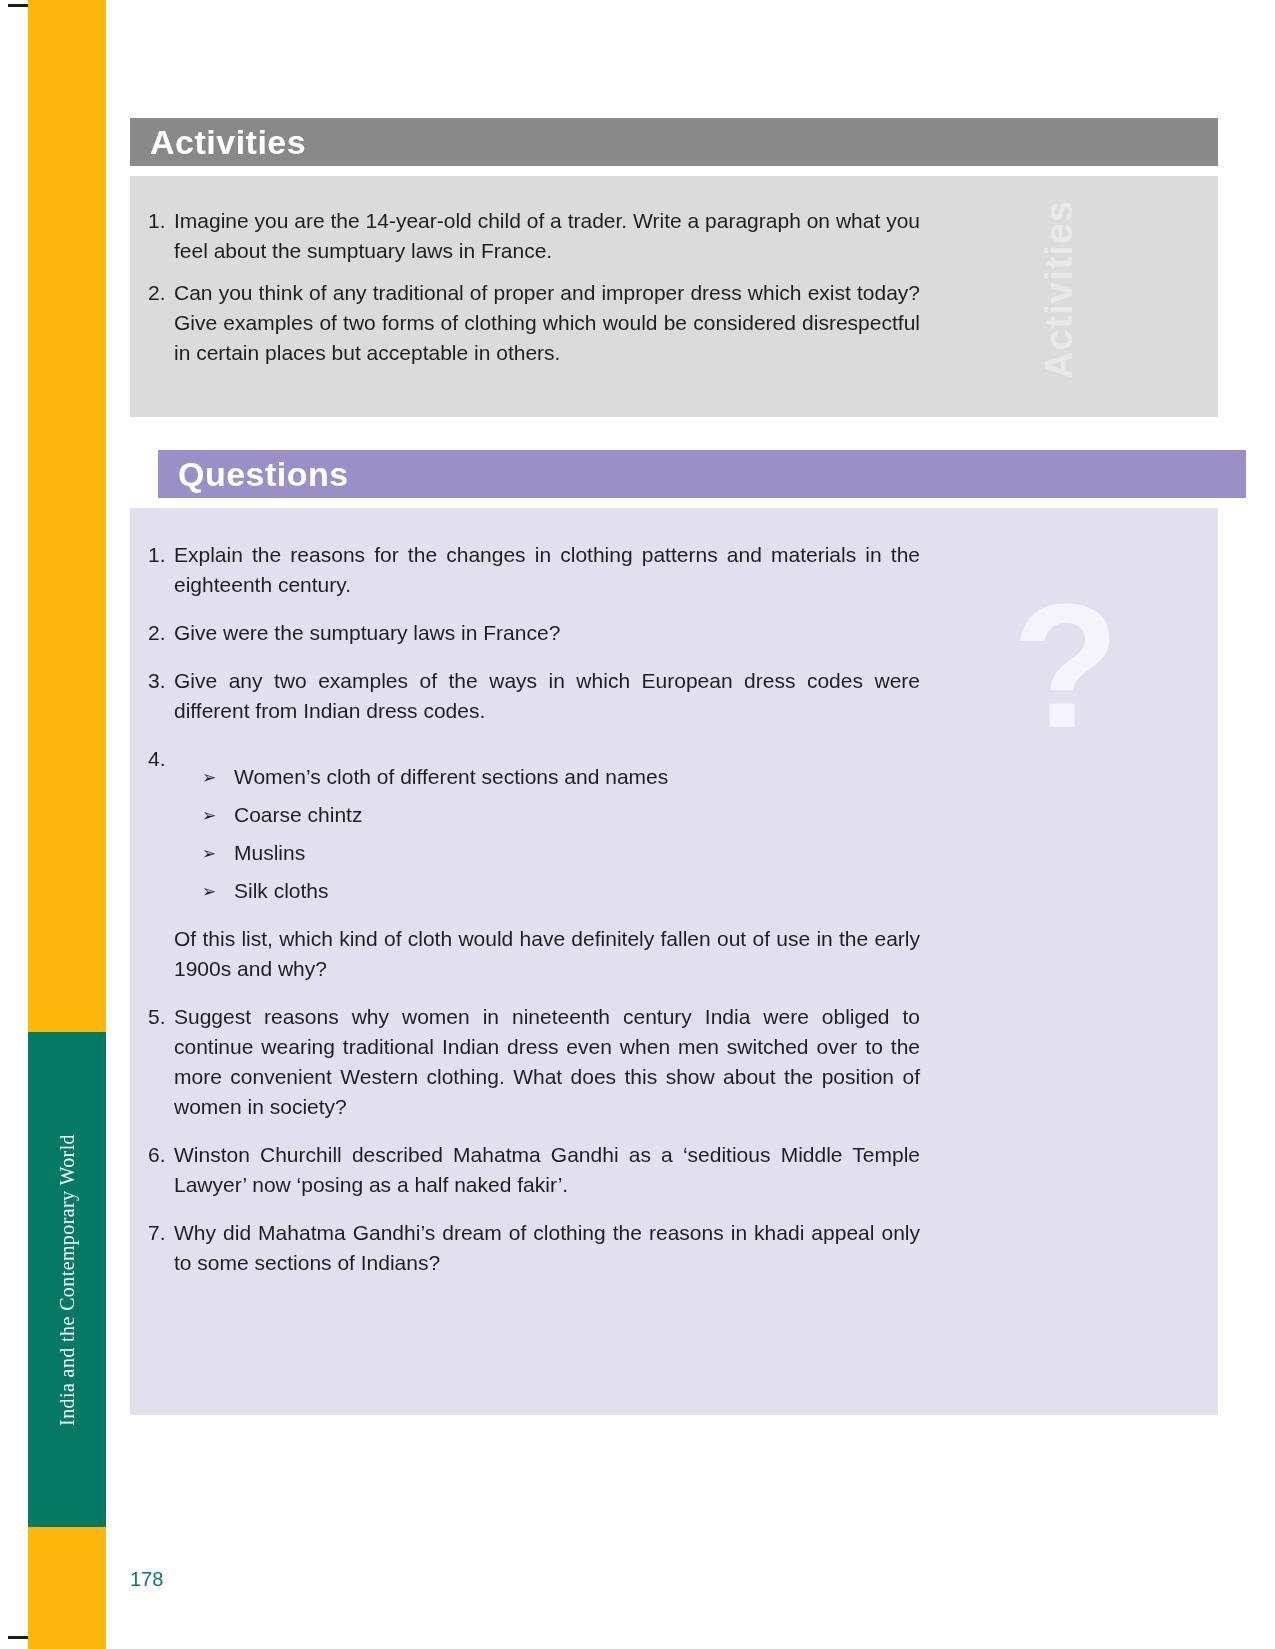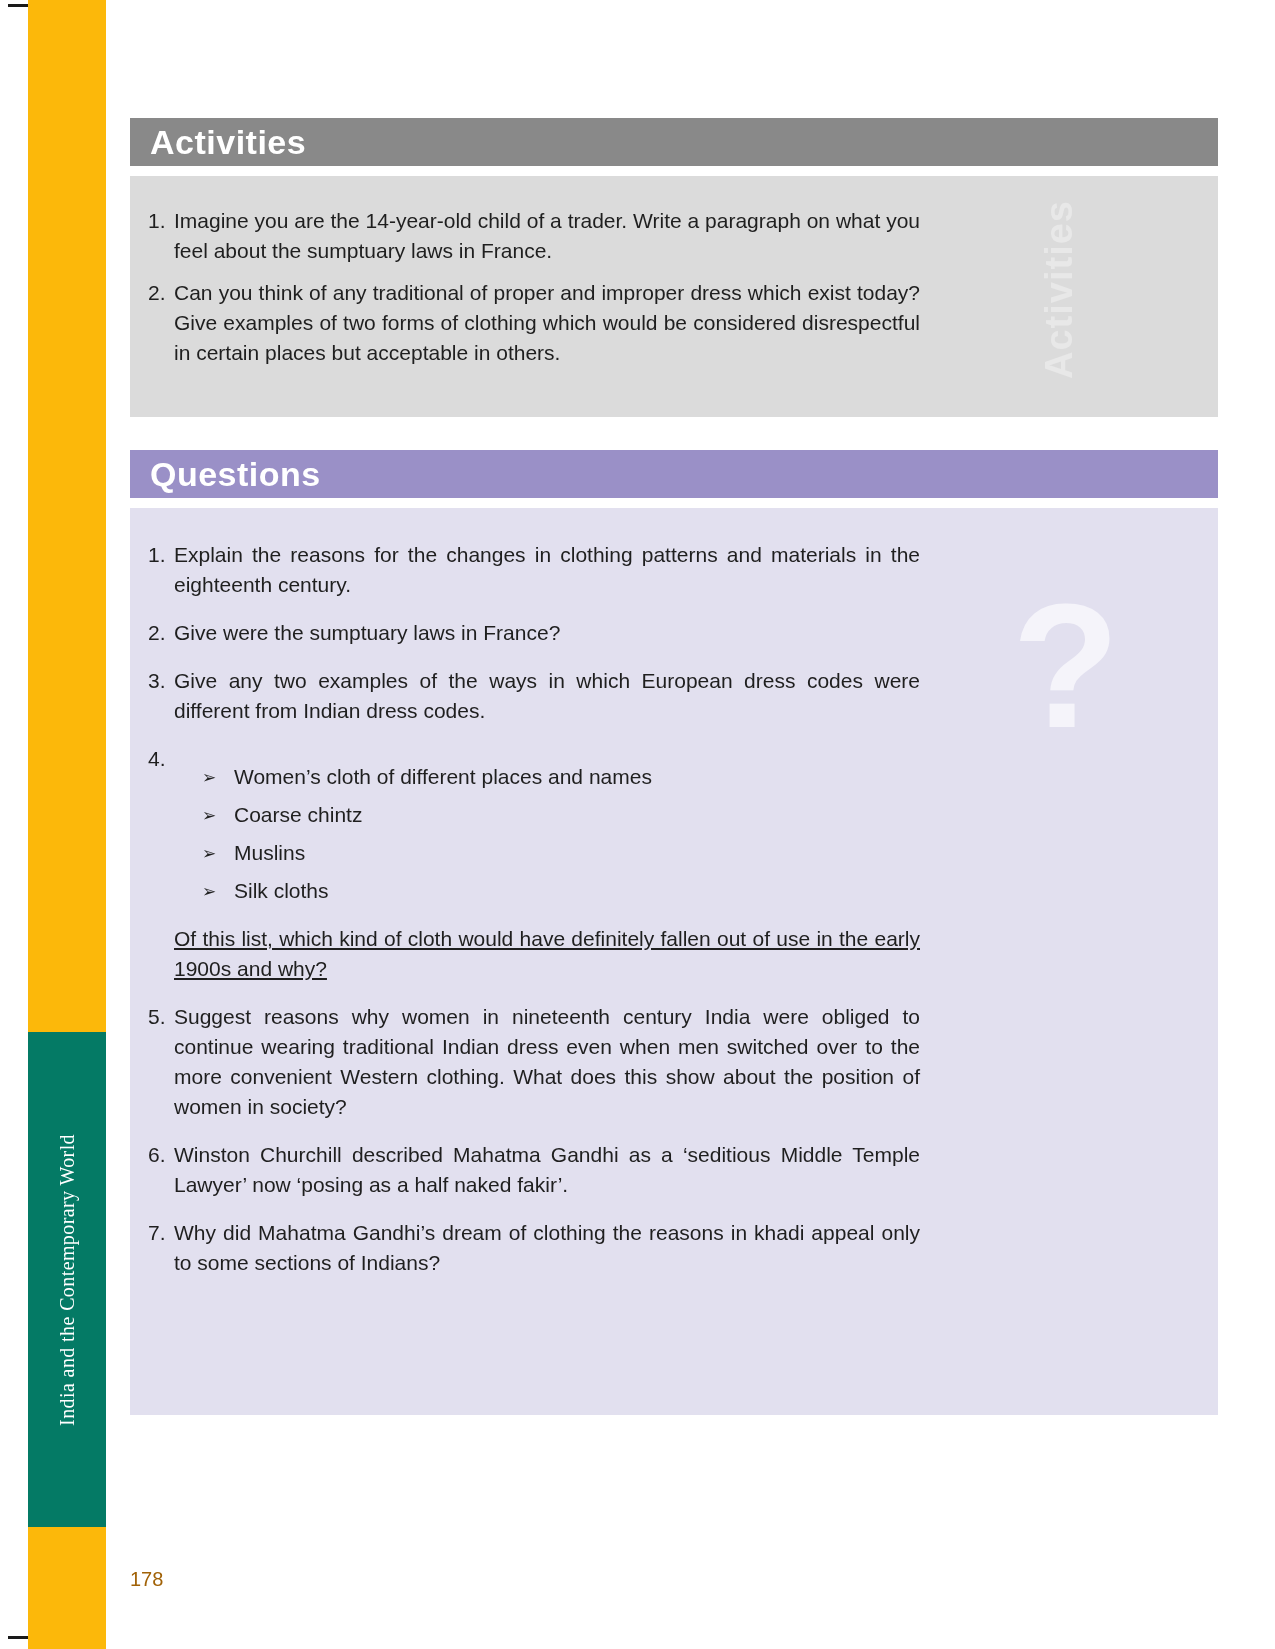--- a/index.html
+++ b/index.html
@@ -26,21 +26,21 @@
     position:absolute;left:28px;top:1032px;width:78px;height:495px;background:var(--c-green);
     display:flex;align-items:center;justify-content:center;
   }
   .sidebar-text{
     writing-mode:vertical-rl;transform:rotate(180deg);
     color:#fff;font-family:"Liberation Serif", serif;font-size:20px;letter-spacing:0.4px;
     white-space:nowrap;
   }
   .section-bar{position:absolute;left:130px;width:1088px;height:48px;display:flex;align-items:center;}
   .bar-activities{top:118px;background:var(--c-activities-bar);}
-  .bar-questions{top:450px;background:var(--c-questions-bar);}
+  .bar-questions{top:450px;background:var(--c-questions-bar);margin-left:28px;}
   .bar-title{
     color:#fff;font-weight:bold;font-size:34px;padding-left:20px;letter-spacing:0.5px;
   }
   .box{position:absolute;left:130px;width:1088px;box-sizing:border-box;}
   .box-activities{top:176px;height:241px;background:var(--c-activities-box);}
   .box-questions{top:508px;height:907px;background:var(--c-questions-box);}
   .box-content{
     padding:30px 298px 0 18px;font-size:21px;line-height:30px;
   }
   .box-questions .box-content{padding-top:32px;}
@@ -49,31 +49,31 @@
   .item-num{width:26px;flex:none;}
   .item-body{flex:1;}
   .item-text{text-align:justify;}
   .bullet-list{margin-top:18px;}
   .bullet-row{display:flex;margin-bottom:8px;}
   .bullet-glyph{width:32px;flex:none;padding-left:28px;box-sizing:content-box;font-size:17px;
     font-family:"DejaVu Sans", sans-serif;}
   .bullet-row .bullet-glyph{width:32px;padding-left:28px;}
   .bullet-text{flex:1;}
   .after-para{text-align:justify;}
-  .after-para.gap{margin-top:18px;text-decoration:underline;}
+  .after-para.gap{margin-top:18px;}
   .watermark-vertical{
     position:absolute;top:24px;left:908px;
     writing-mode:vertical-rl;transform:rotate(180deg);
     font-size:38px;font-weight:bold;color:var(--c-activities-watermark);letter-spacing:1px;
   }
   .watermark-question{
     position:absolute;top:70px;left:882px;
     font-size:176px;font-weight:bold;color:var(--c-questions-watermark);line-height:1;
   }
-  .page-number{position:absolute;left:130px;top:1568px;font-size:20px;color:#a16207;}
+  .page-number{position:absolute;left:130px;top:1568px;font-size:20px;color:#0f766e;}
 </style>
 </head>
 <body>
 
 <div class="page">
 
   <div class="crop-mark top"></div>
   <div class="crop-mark bottom"></div>
 
   <div class="strip-yellow"></div>
@@ -127,21 +127,21 @@
           <div class="item-body">
             <div class="item-text">Give any two examples of the ways in which European dress codes were different from Indian dress codes.</div>
           </div>
         </div>
         <div class="item">
           <span class="item-num">4.</span>
           <div class="item-body">
             <div class="bullet-list">
               <div class="bullet-row">
                 <span class="bullet-glyph">➢</span>
-                <span class="bullet-text">Women’s cloth of different places and names</span>
+                <span class="bullet-text">Women’s cloth of different sections and names</span>
               </div>
               <div class="bullet-row">
                 <span class="bullet-glyph">➢</span>
                 <span class="bullet-text">Coarse chintz</span>
               </div>
               <div class="bullet-row">
                 <span class="bullet-glyph">➢</span>
                 <span class="bullet-text">Muslins</span>
               </div>
               <div class="bullet-row">

